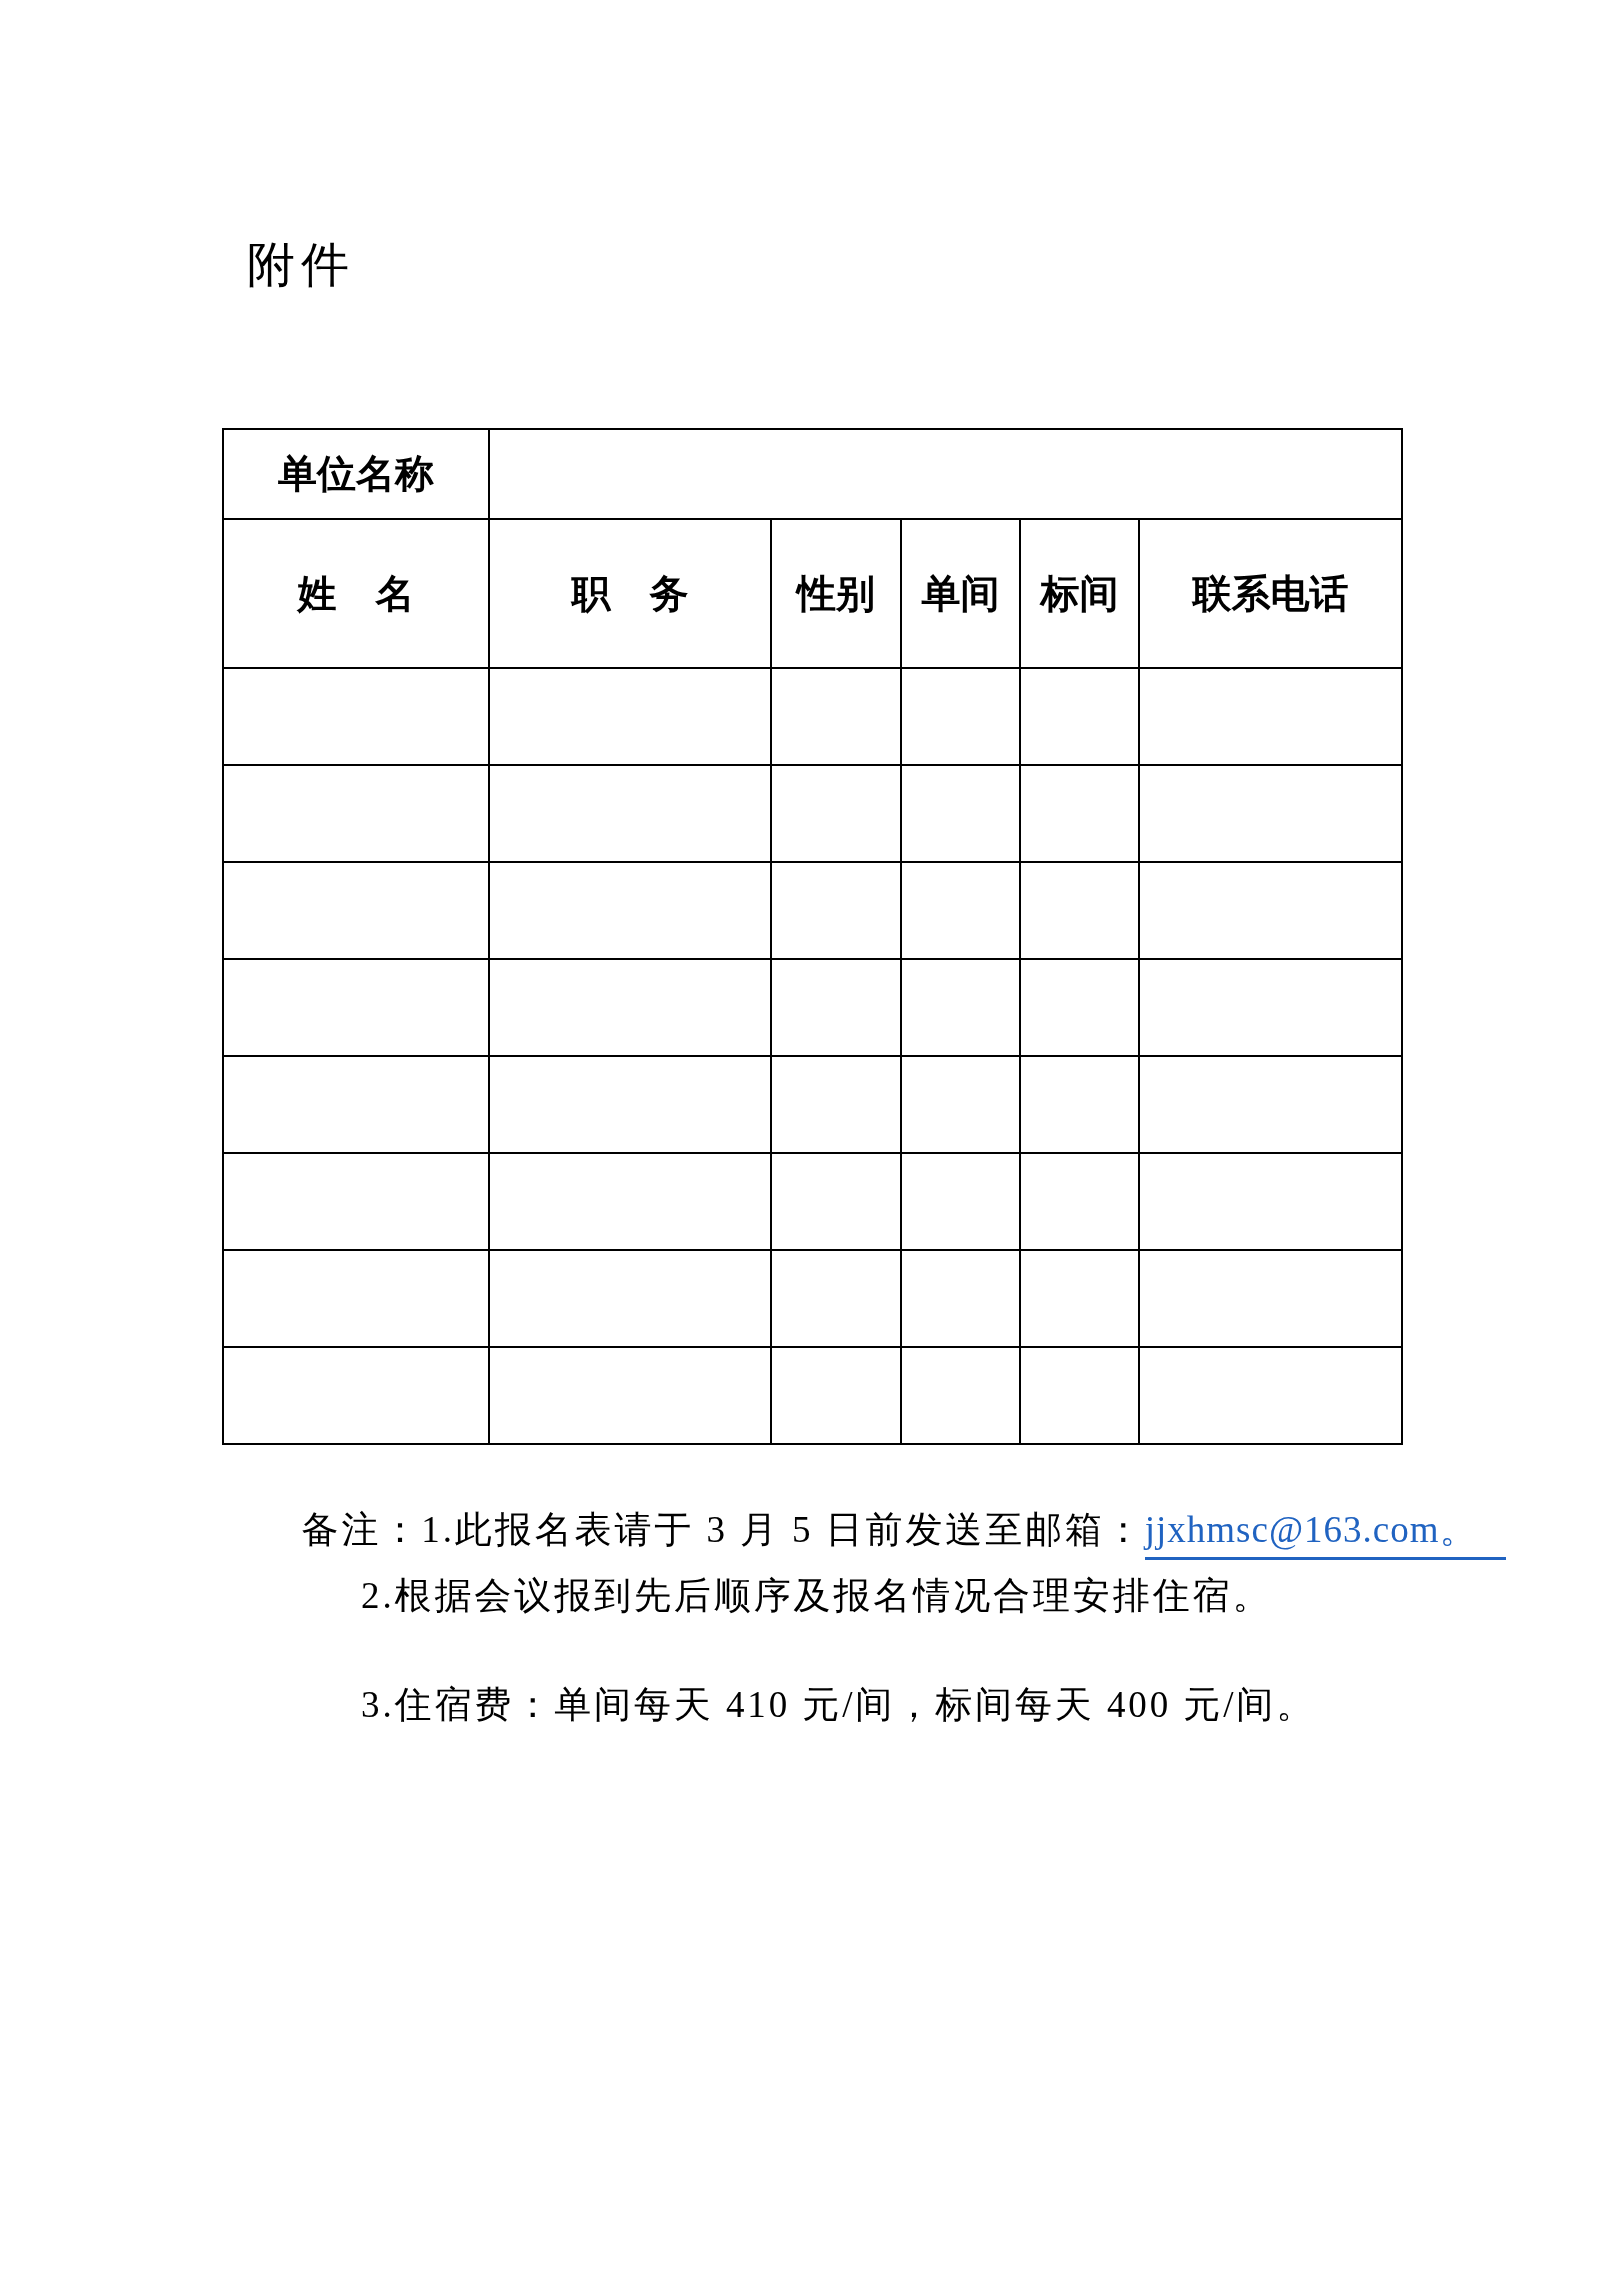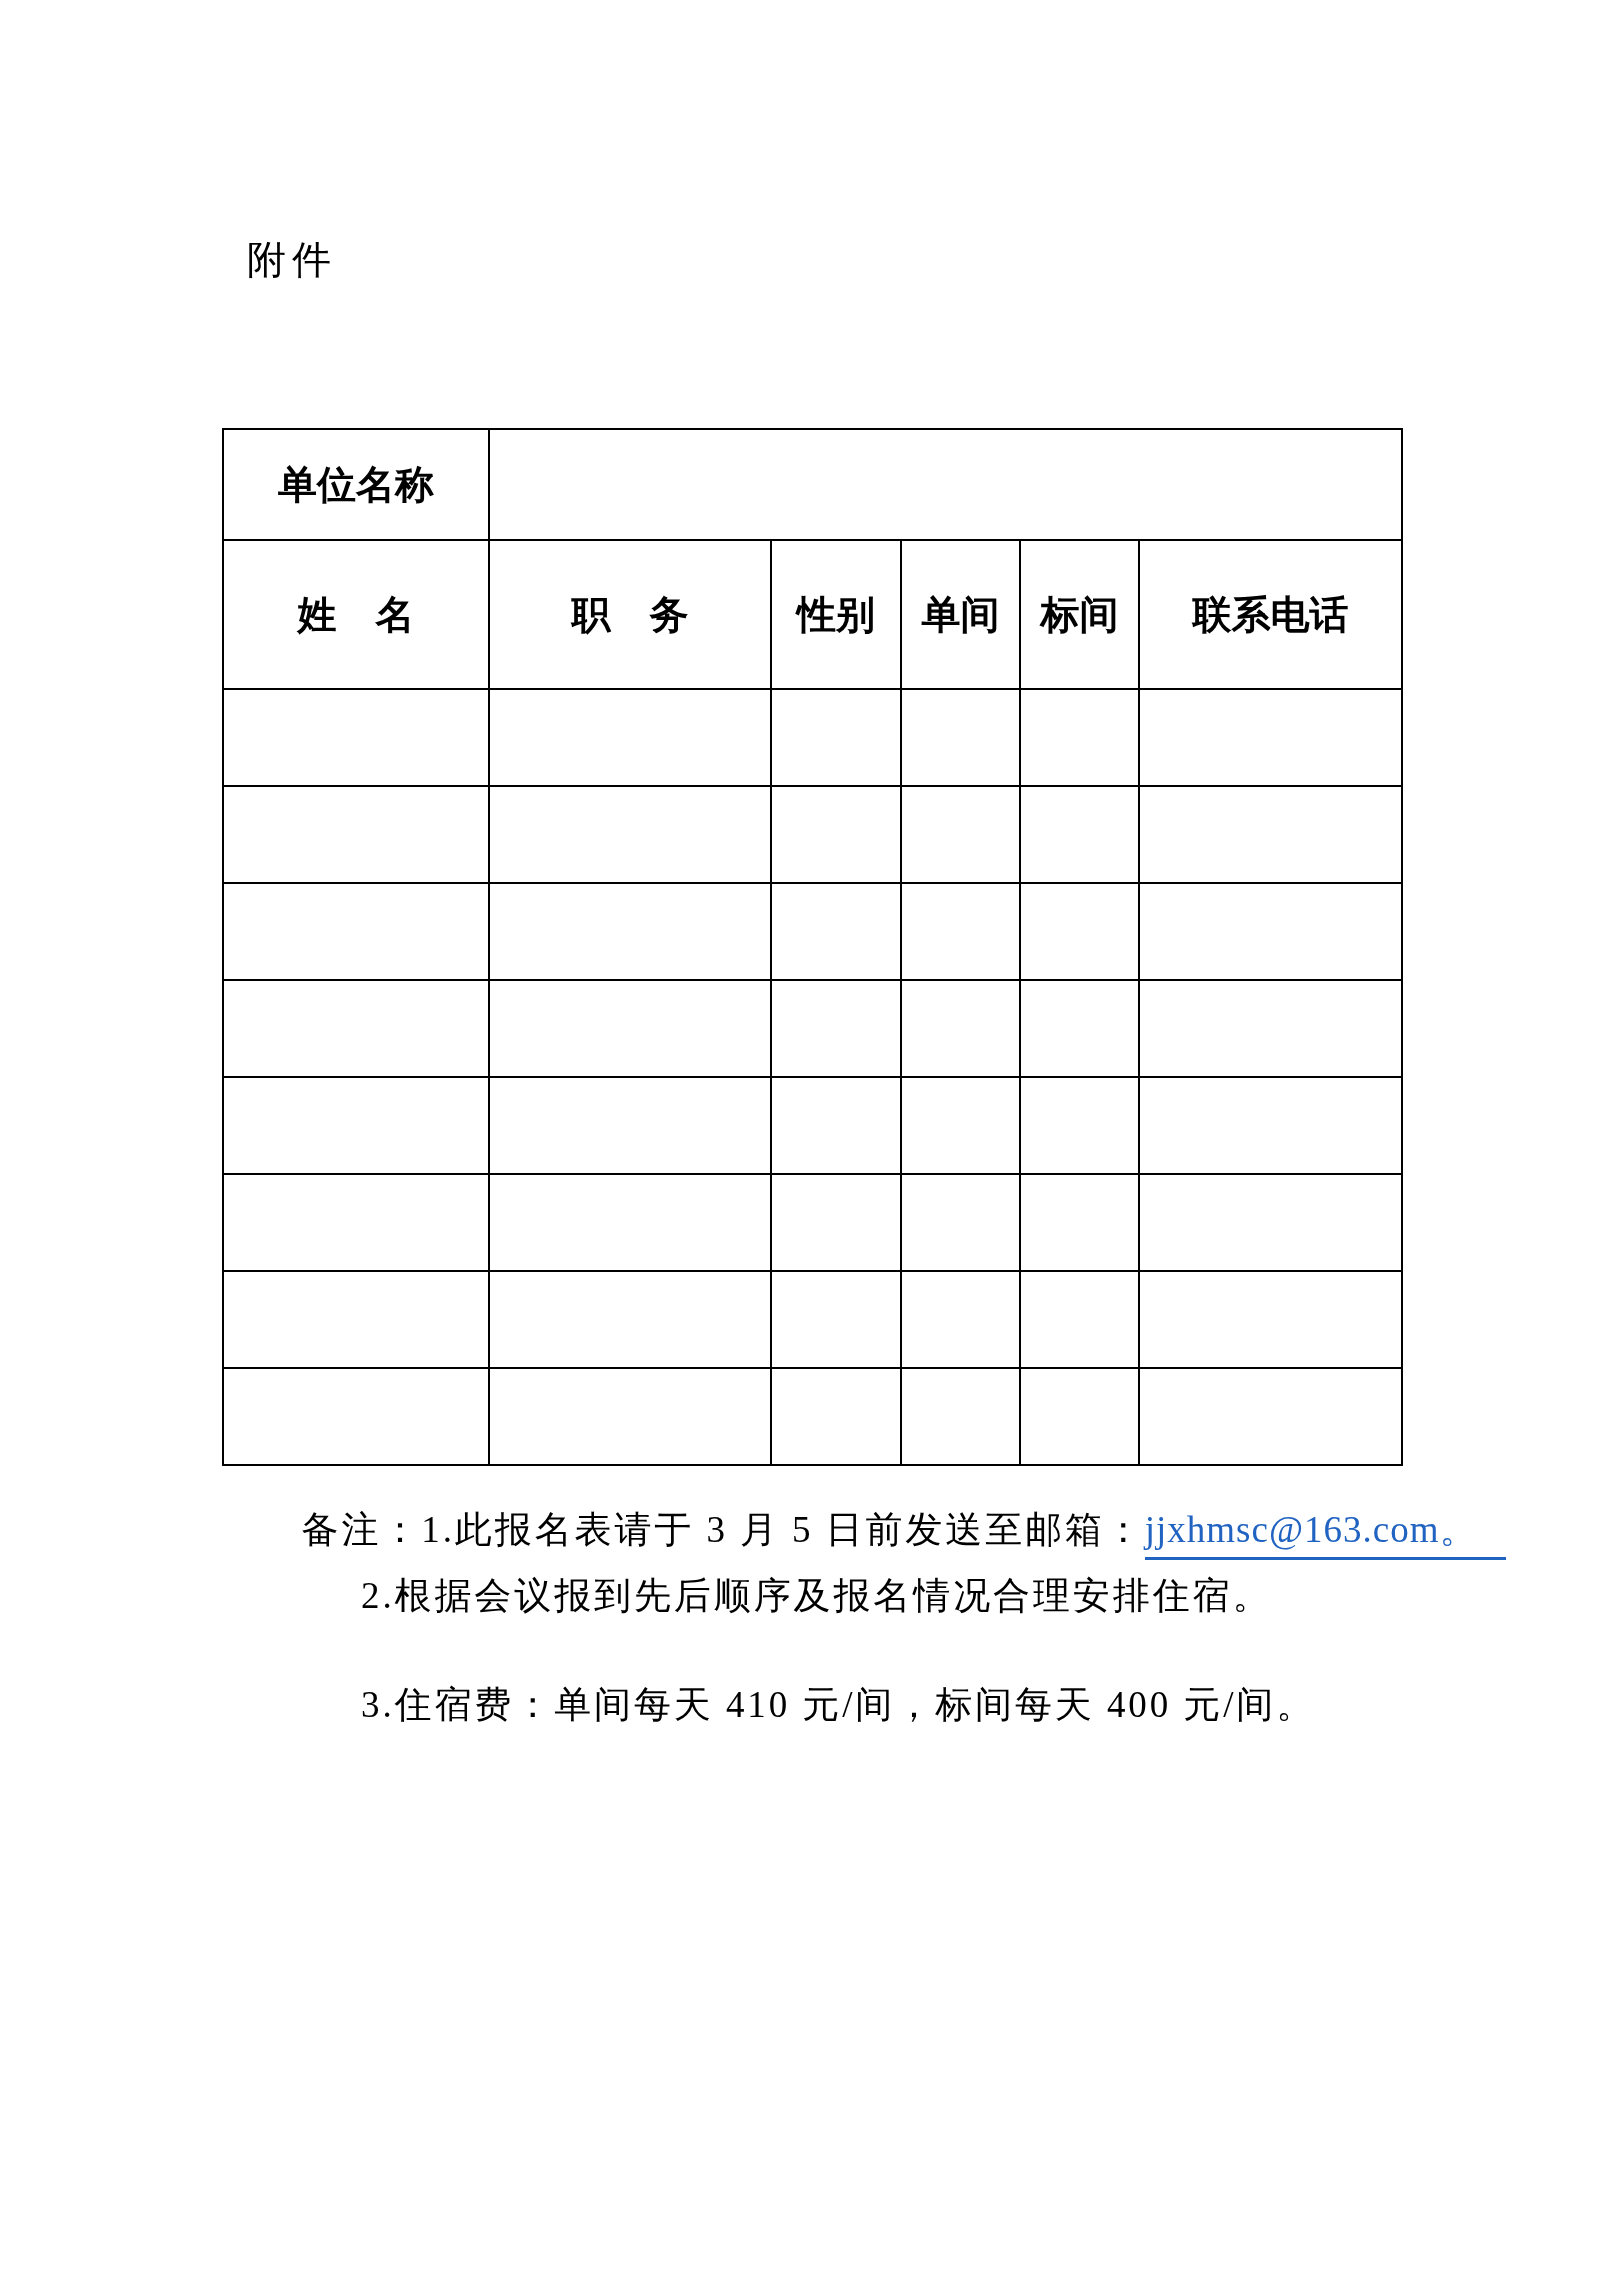--- a/index.html
+++ b/index.html
@@ -13,21 +13,21 @@
     height: 2293px;
     background: #ffffff;
     font-family: "Liberation Serif", "DejaVu Serif", serif;
     color: #000000;
     overflow: hidden;
   }
   .attachment-label {
     position: absolute;
     left: 247px;
     top: 233px;
-    font-size: 39px;
+    font-size: 48px;
     letter-spacing: 5.9px;
     white-space: pre;
   }
   .doc-title {
     position: absolute;
     left: 0;
     top: 294px;
     width: 1621px;
     text-align: center;
     font-size: 52px;
@@ -52,21 +52,21 @@
     font-weight: bold;
     padding: 0;
     white-space: pre;
   }
   .reg-table col.c1 { width: 266px; }
   .reg-table col.c2 { width: 282px; }
   .reg-table col.c3 { width: 130px; }
   .reg-table col.c4 { width: 119px; }
   .reg-table col.c5 { width: 119px; }
   .reg-table col.c6 { width: 263px; }
-  .reg-table tr.row-unit  { height: 111px; }
+  .reg-table tr.row-unit  { height: 90px; }
   .reg-table tr.row-head  { height: 149px; }
   .reg-table tr.data-row  { height: 97px; }
   .note {
     position: absolute;
     font-size: 37px;
     letter-spacing: 2.9px;
     white-space: pre;
   }
   .note-1 { left: 253px; top: 1462px; }
   .note-2 { left: 361px; top: 1571px; }

